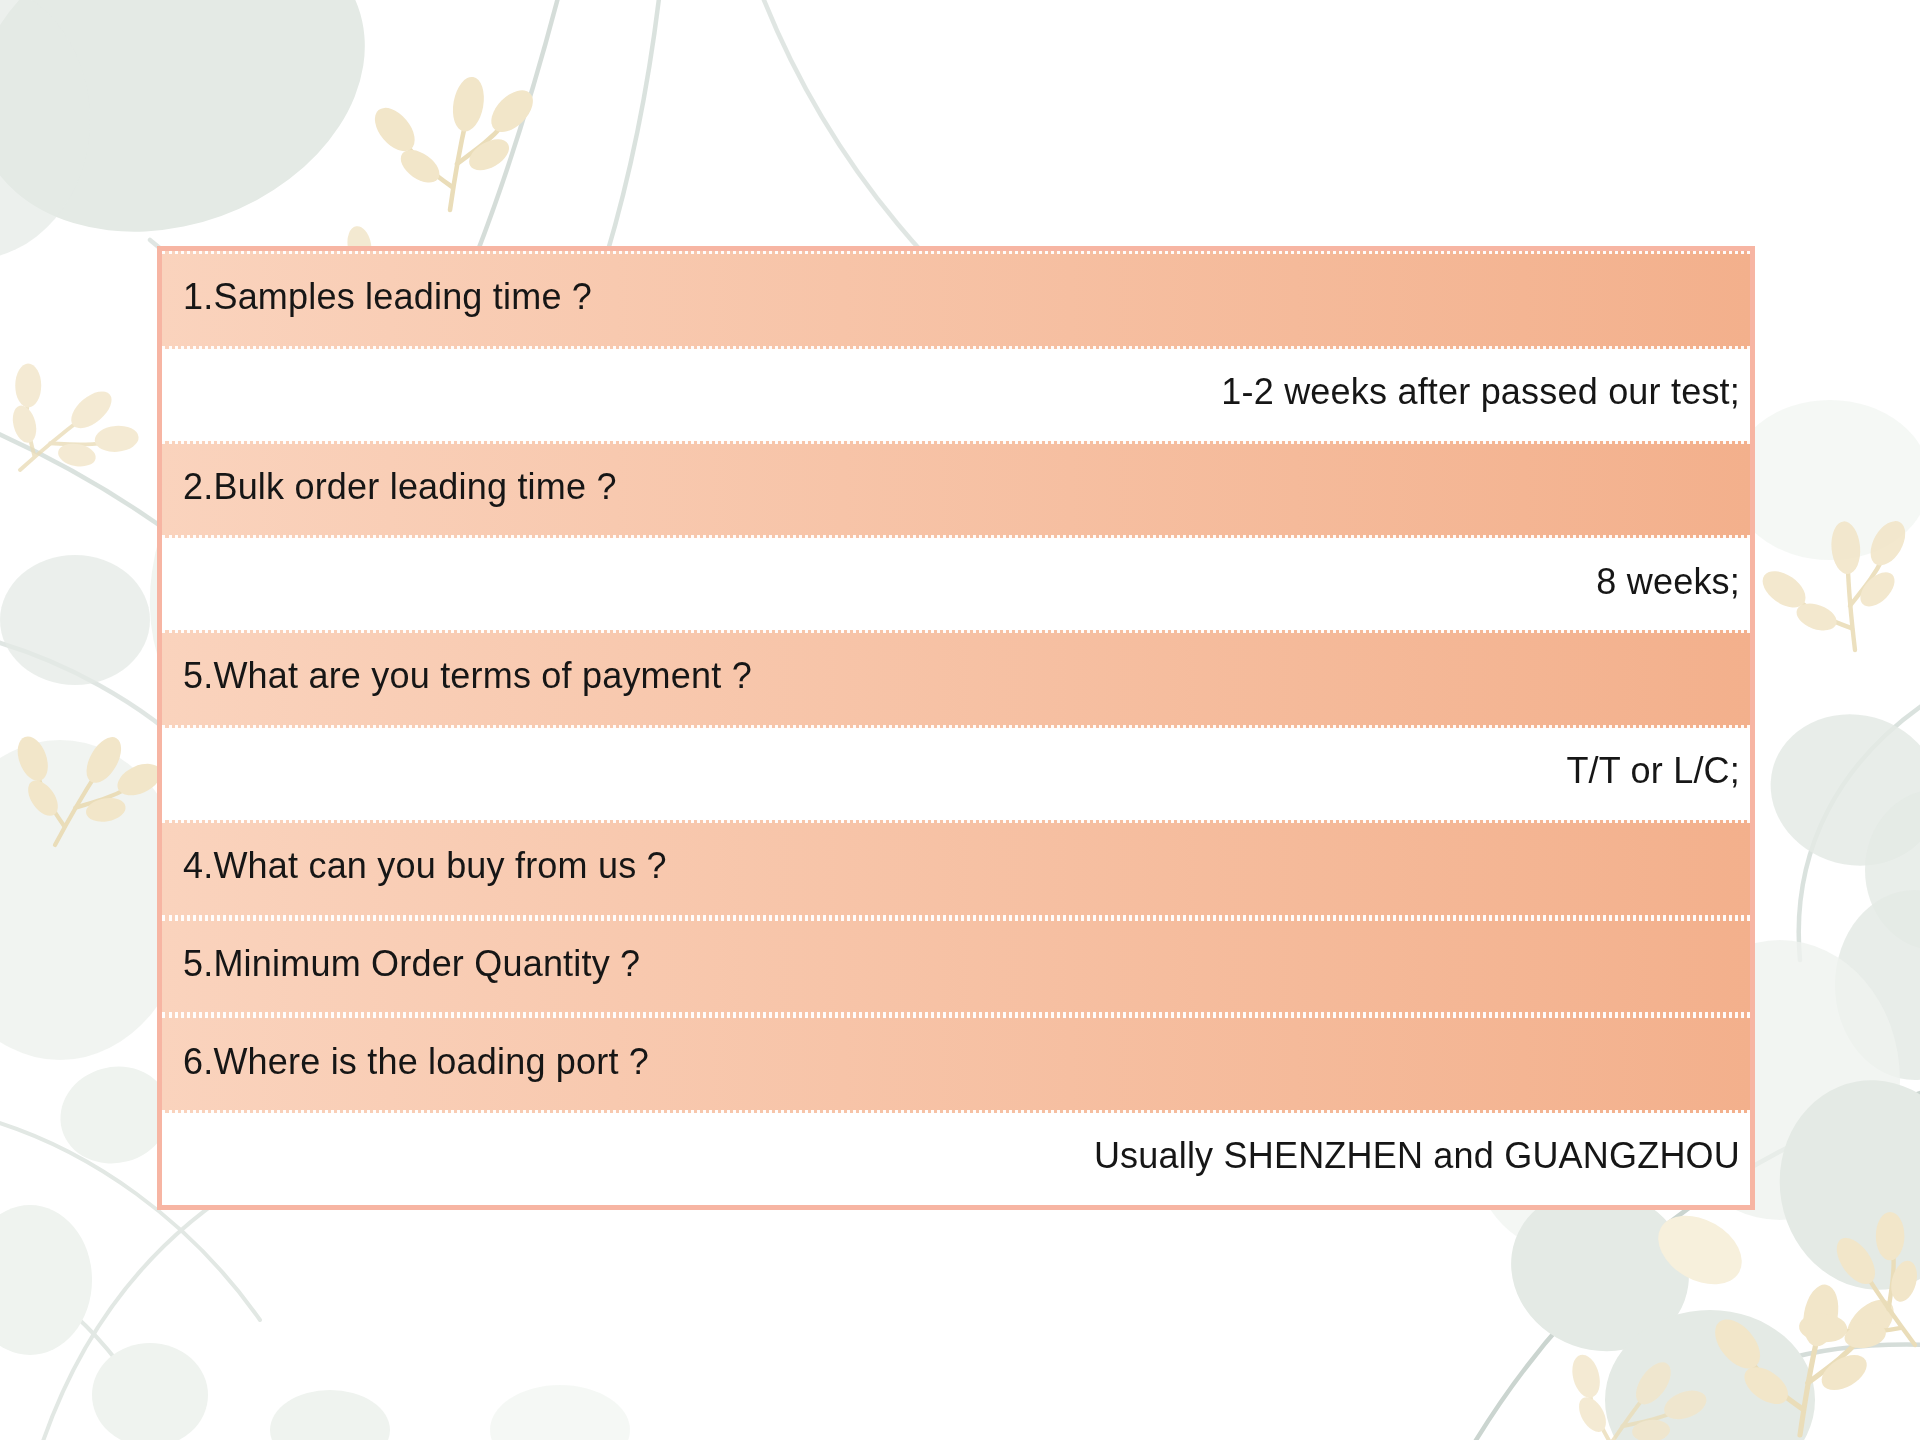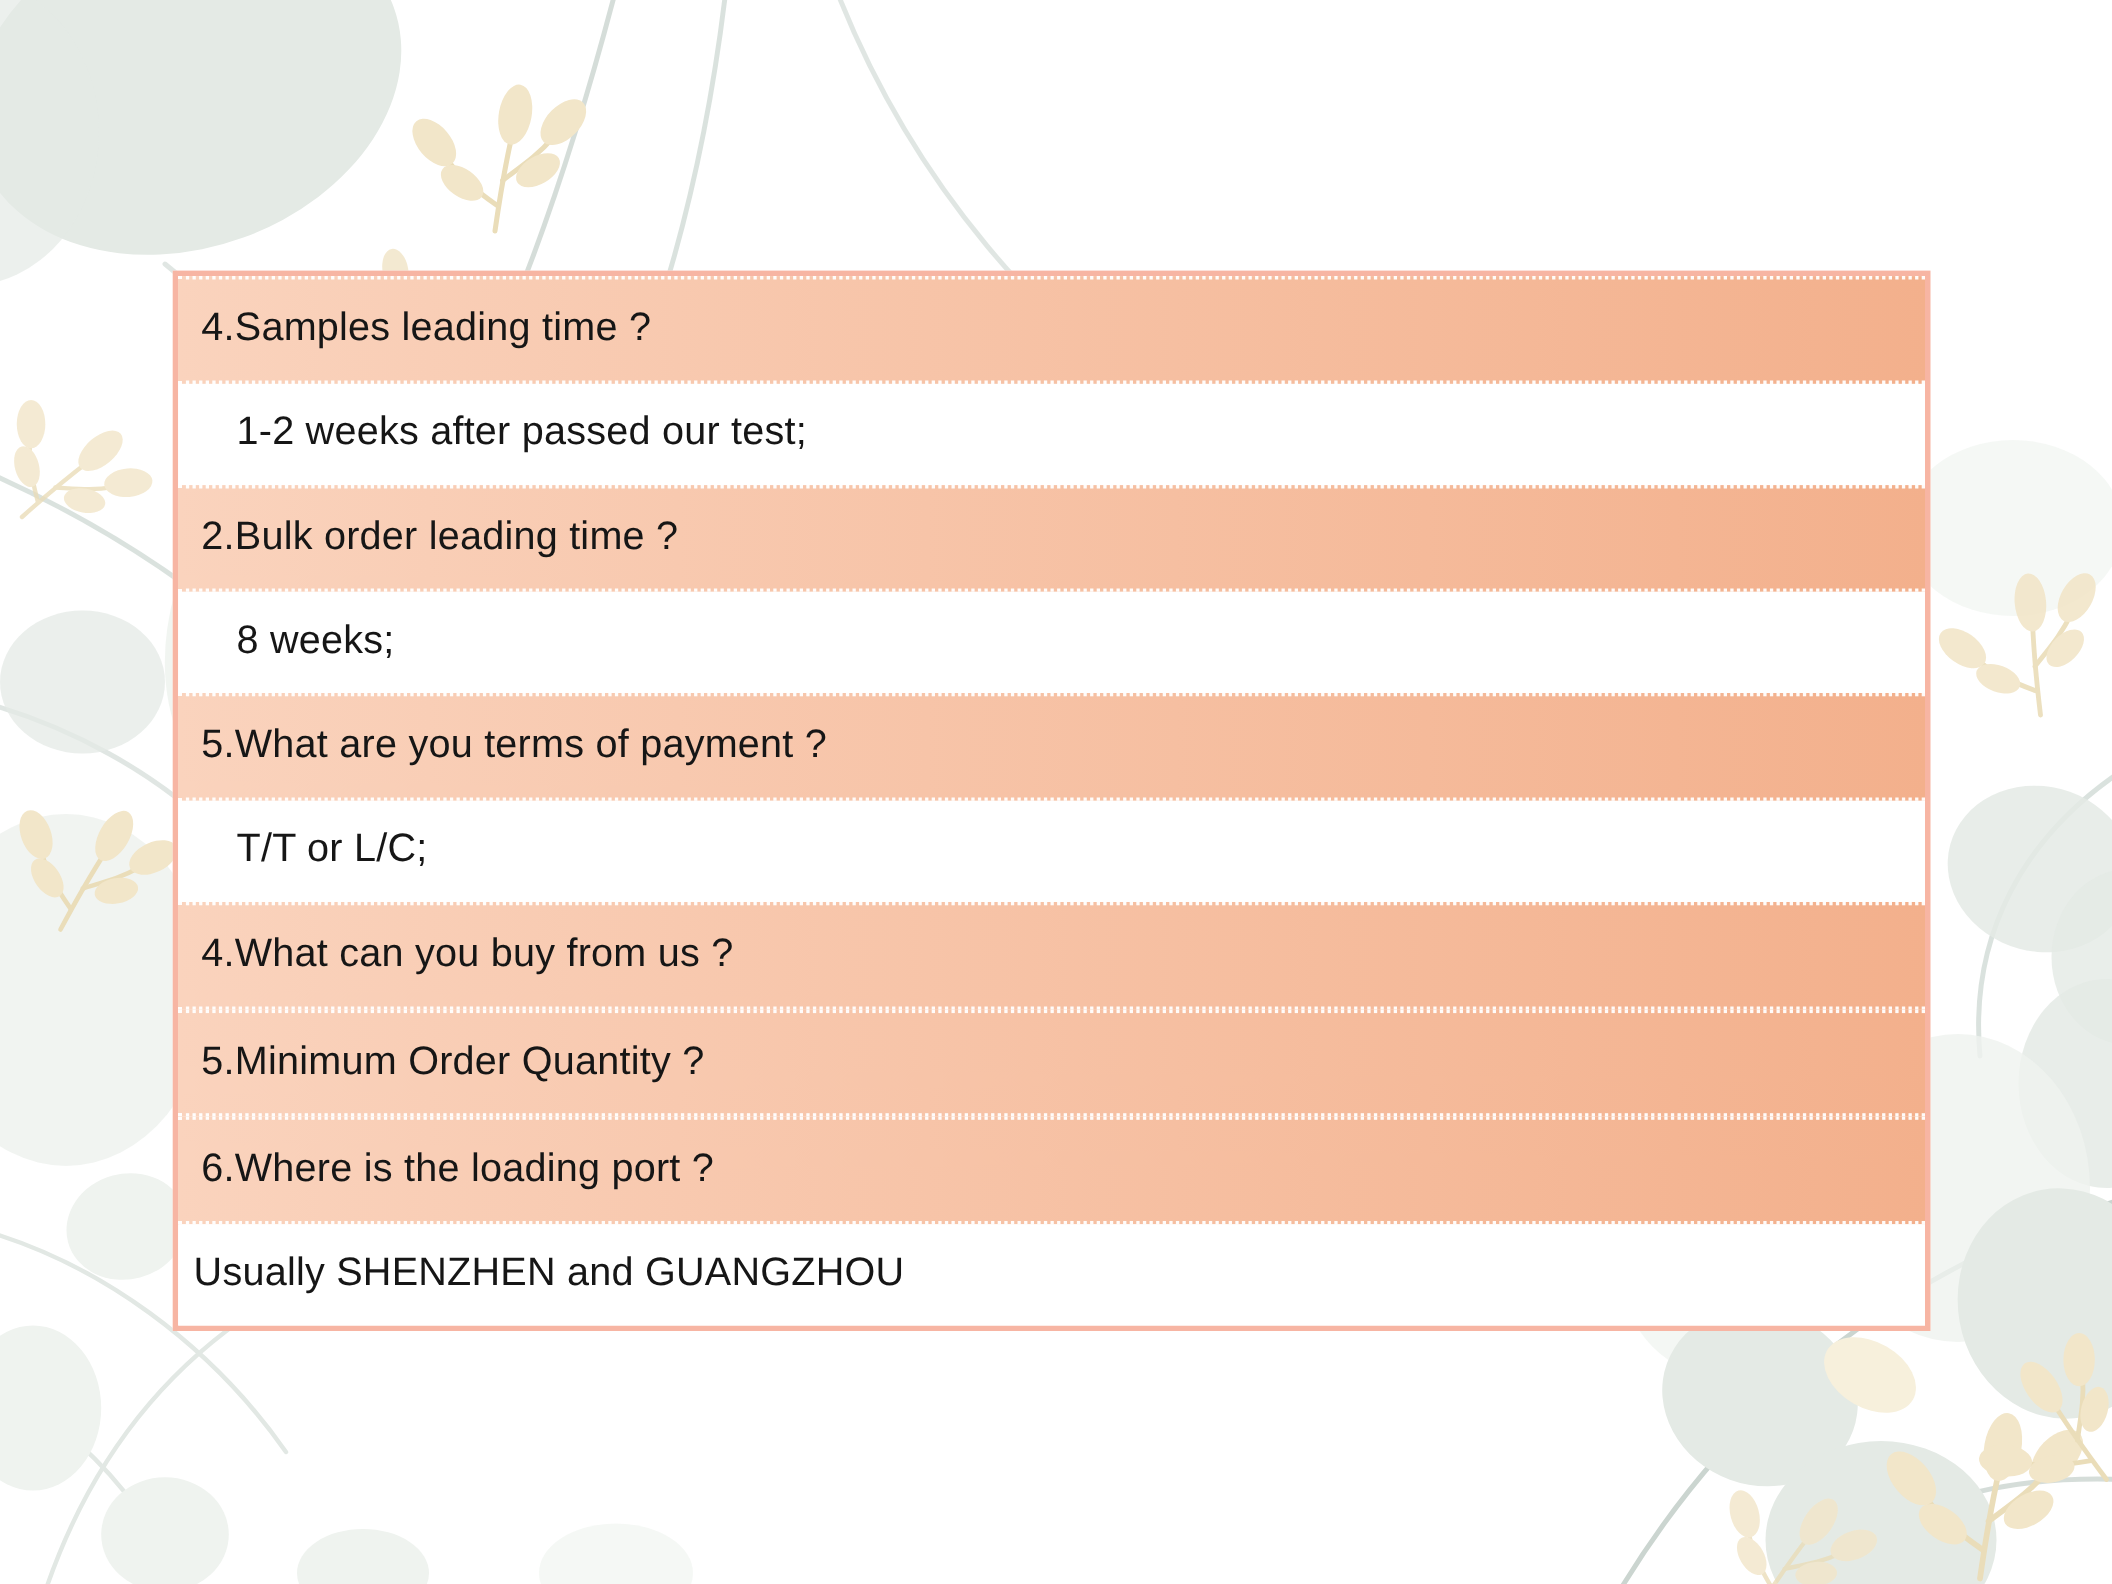--- a/index.html
+++ b/index.html
@@ -60,20 +60,21 @@
     background: linear-gradient(90deg,
       var(--header-gradient-left, #FAD3BD) 0%,
       var(--header-gradient-right, #F3B08C) 100%);
     border-top: 3px dotted rgba(255,255,255,0.95);
     border-bottom: 3px dotted rgba(255,255,255,0.95);
     padding: 0 10px 6px 21px;
   }
   .row.answer {
     background: var(--answer-bg, #ffffff);
     padding: 0 10px 6px 53px;
+    justify-content: flex-end;
   }
   .row.answer:last-child {
     padding-left: 14px;
   }
 </style>
 </head>
 <body>
 
 <div class="slide">
 
@@ -141,21 +142,21 @@
       <ellipse class="sage" cx="1875" cy="1185" rx="95" ry="105" transform="rotate(-10 1875 1185)"></ellipse>
       <ellipse class="beige2" cx="1700" cy="1250" rx="45" ry="30" transform="rotate(30 1700 1250)"></ellipse>
       <use href="#sprig" transform="translate(1800,1435) scale(1.3)"></use>
       <use href="#sprig" transform="translate(1915,1345) rotate(-45) scale(1.1)"></use>
       <use href="#sprig" transform="translate(1600,1460) rotate(25) scale(1.0)" opacity="0.8"></use>
     </g>
   </svg>
 
   <div class="faq-table">
     <div class="row question">
-      <span>4.Samples leading time ?</span>
+      <span>1.Samples leading time ?</span>
     </div>
     <div class="row answer">
       <span>1-2 weeks after passed our test;</span>
     </div>
 
     <div class="row question">
       <span>2.Bulk order leading time ?</span>
     </div>
     <div class="row answer">
       <span>8 weeks;</span>

